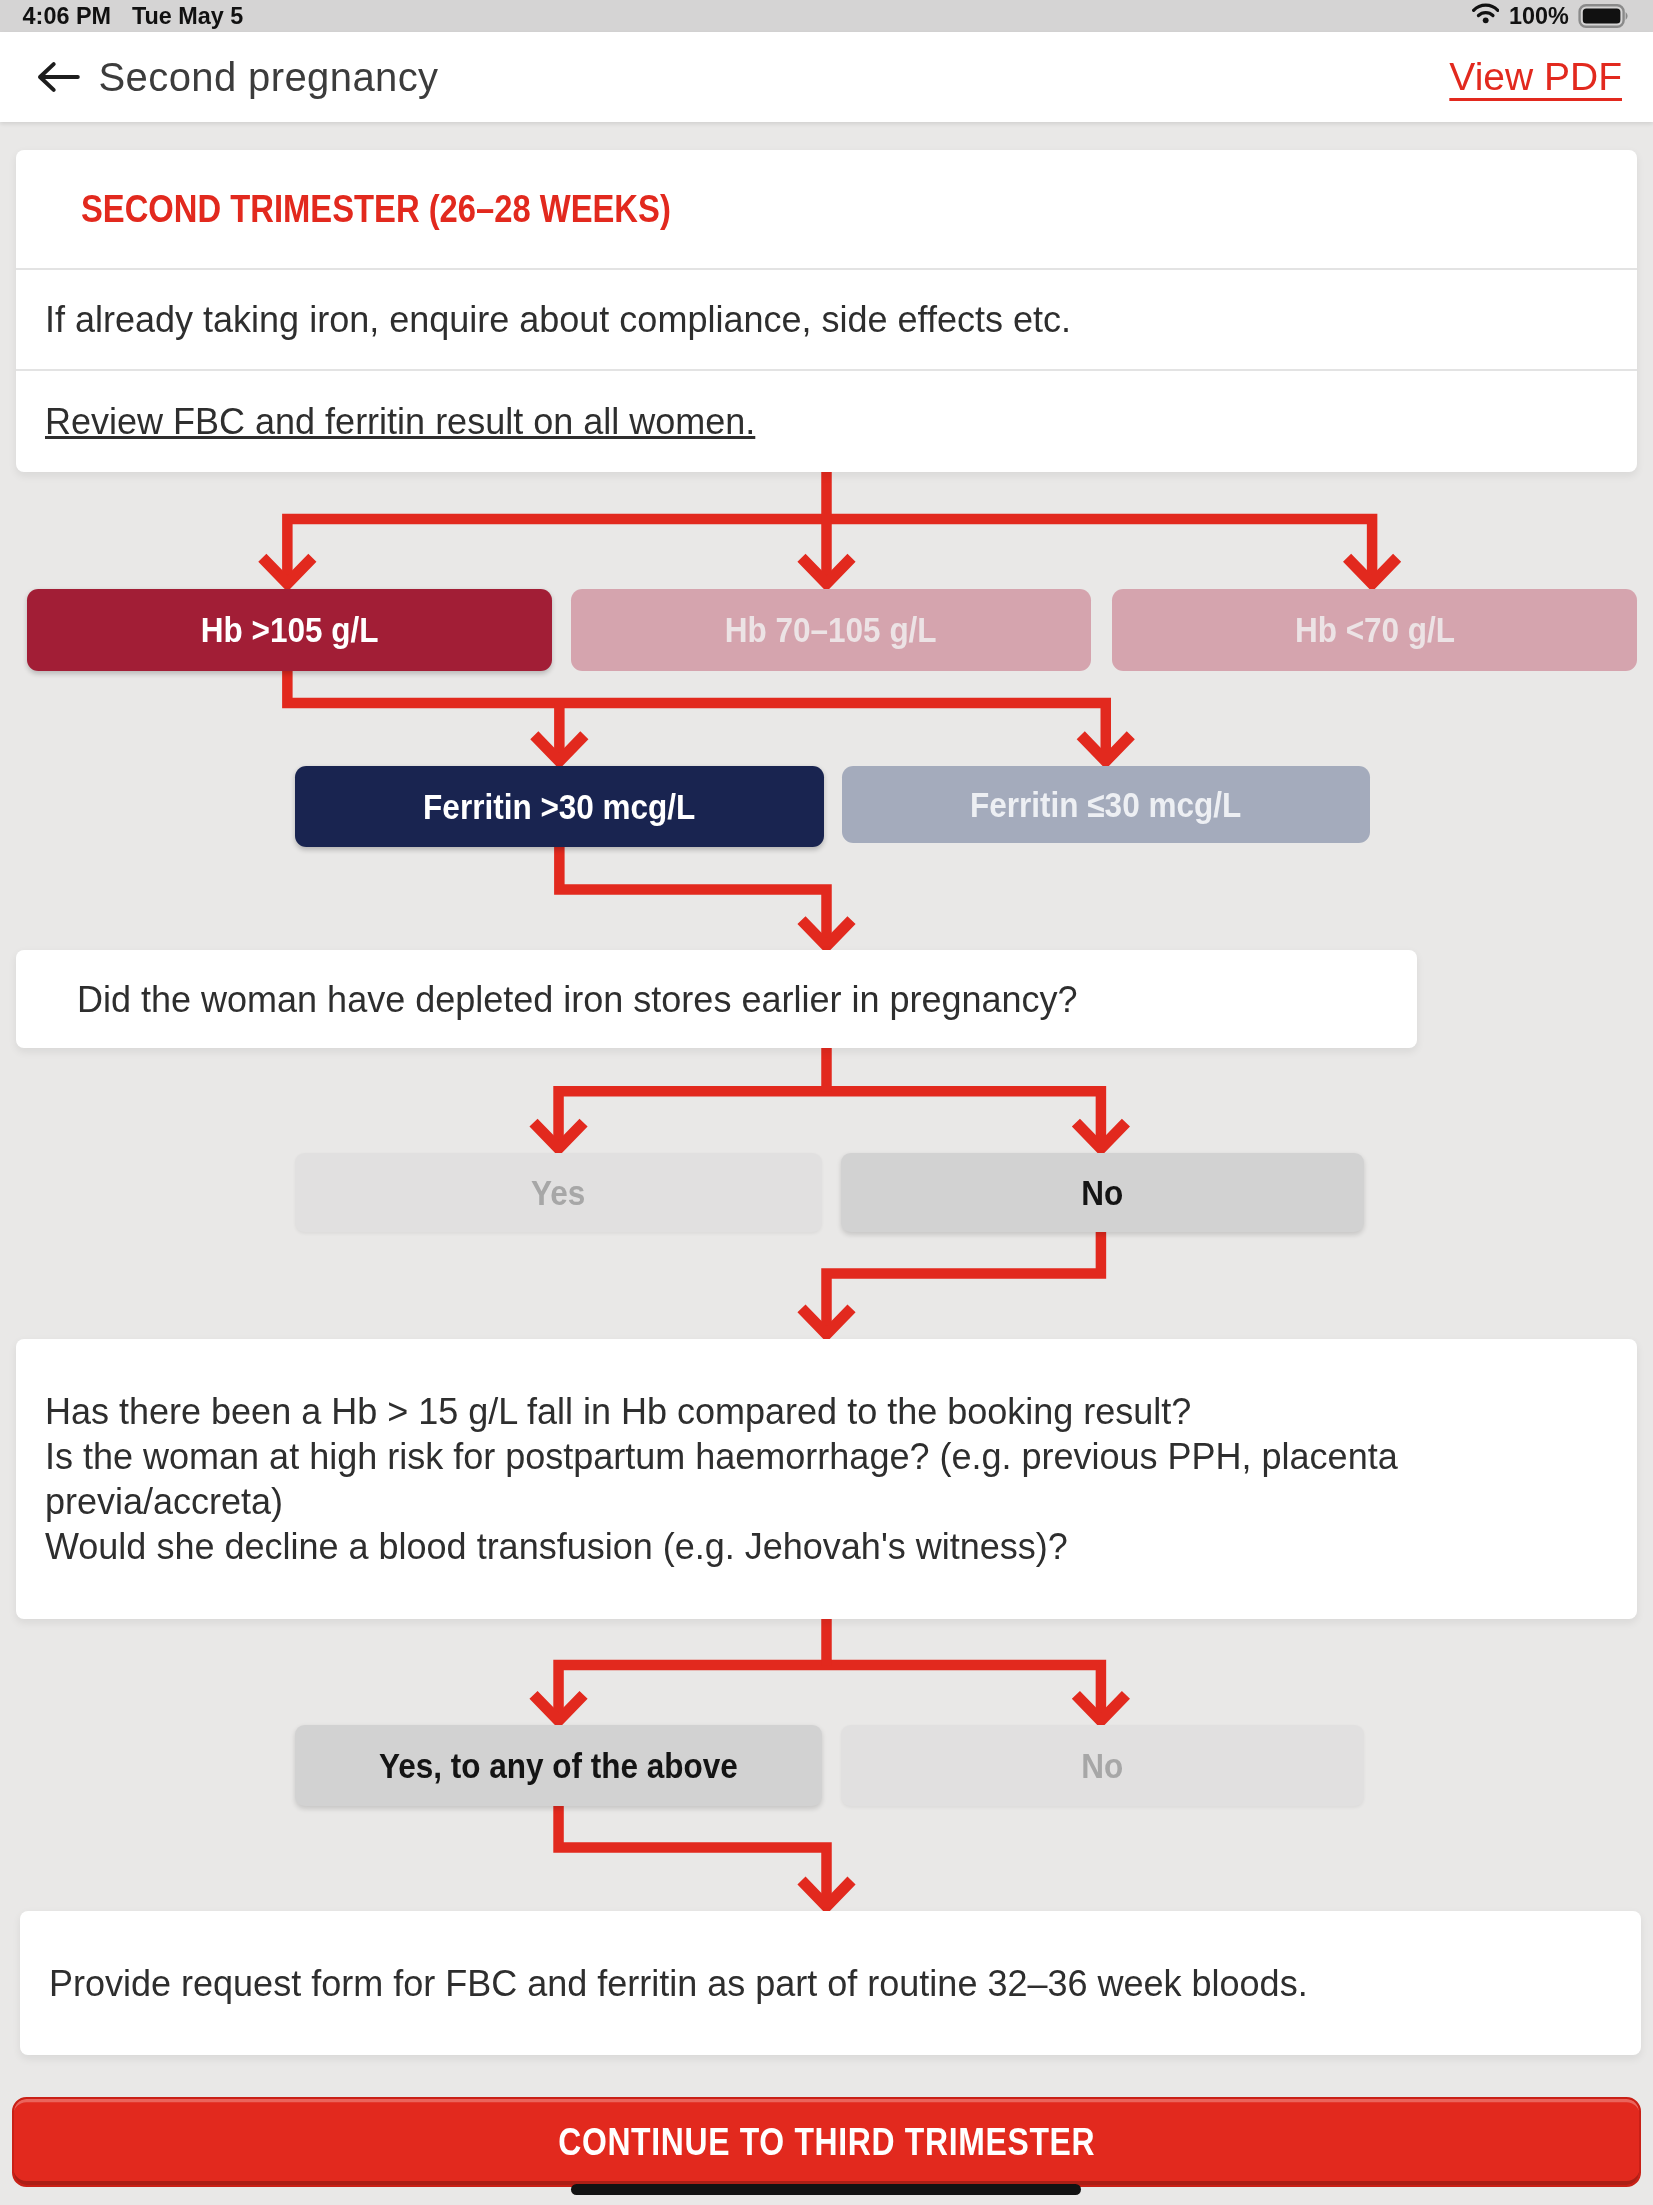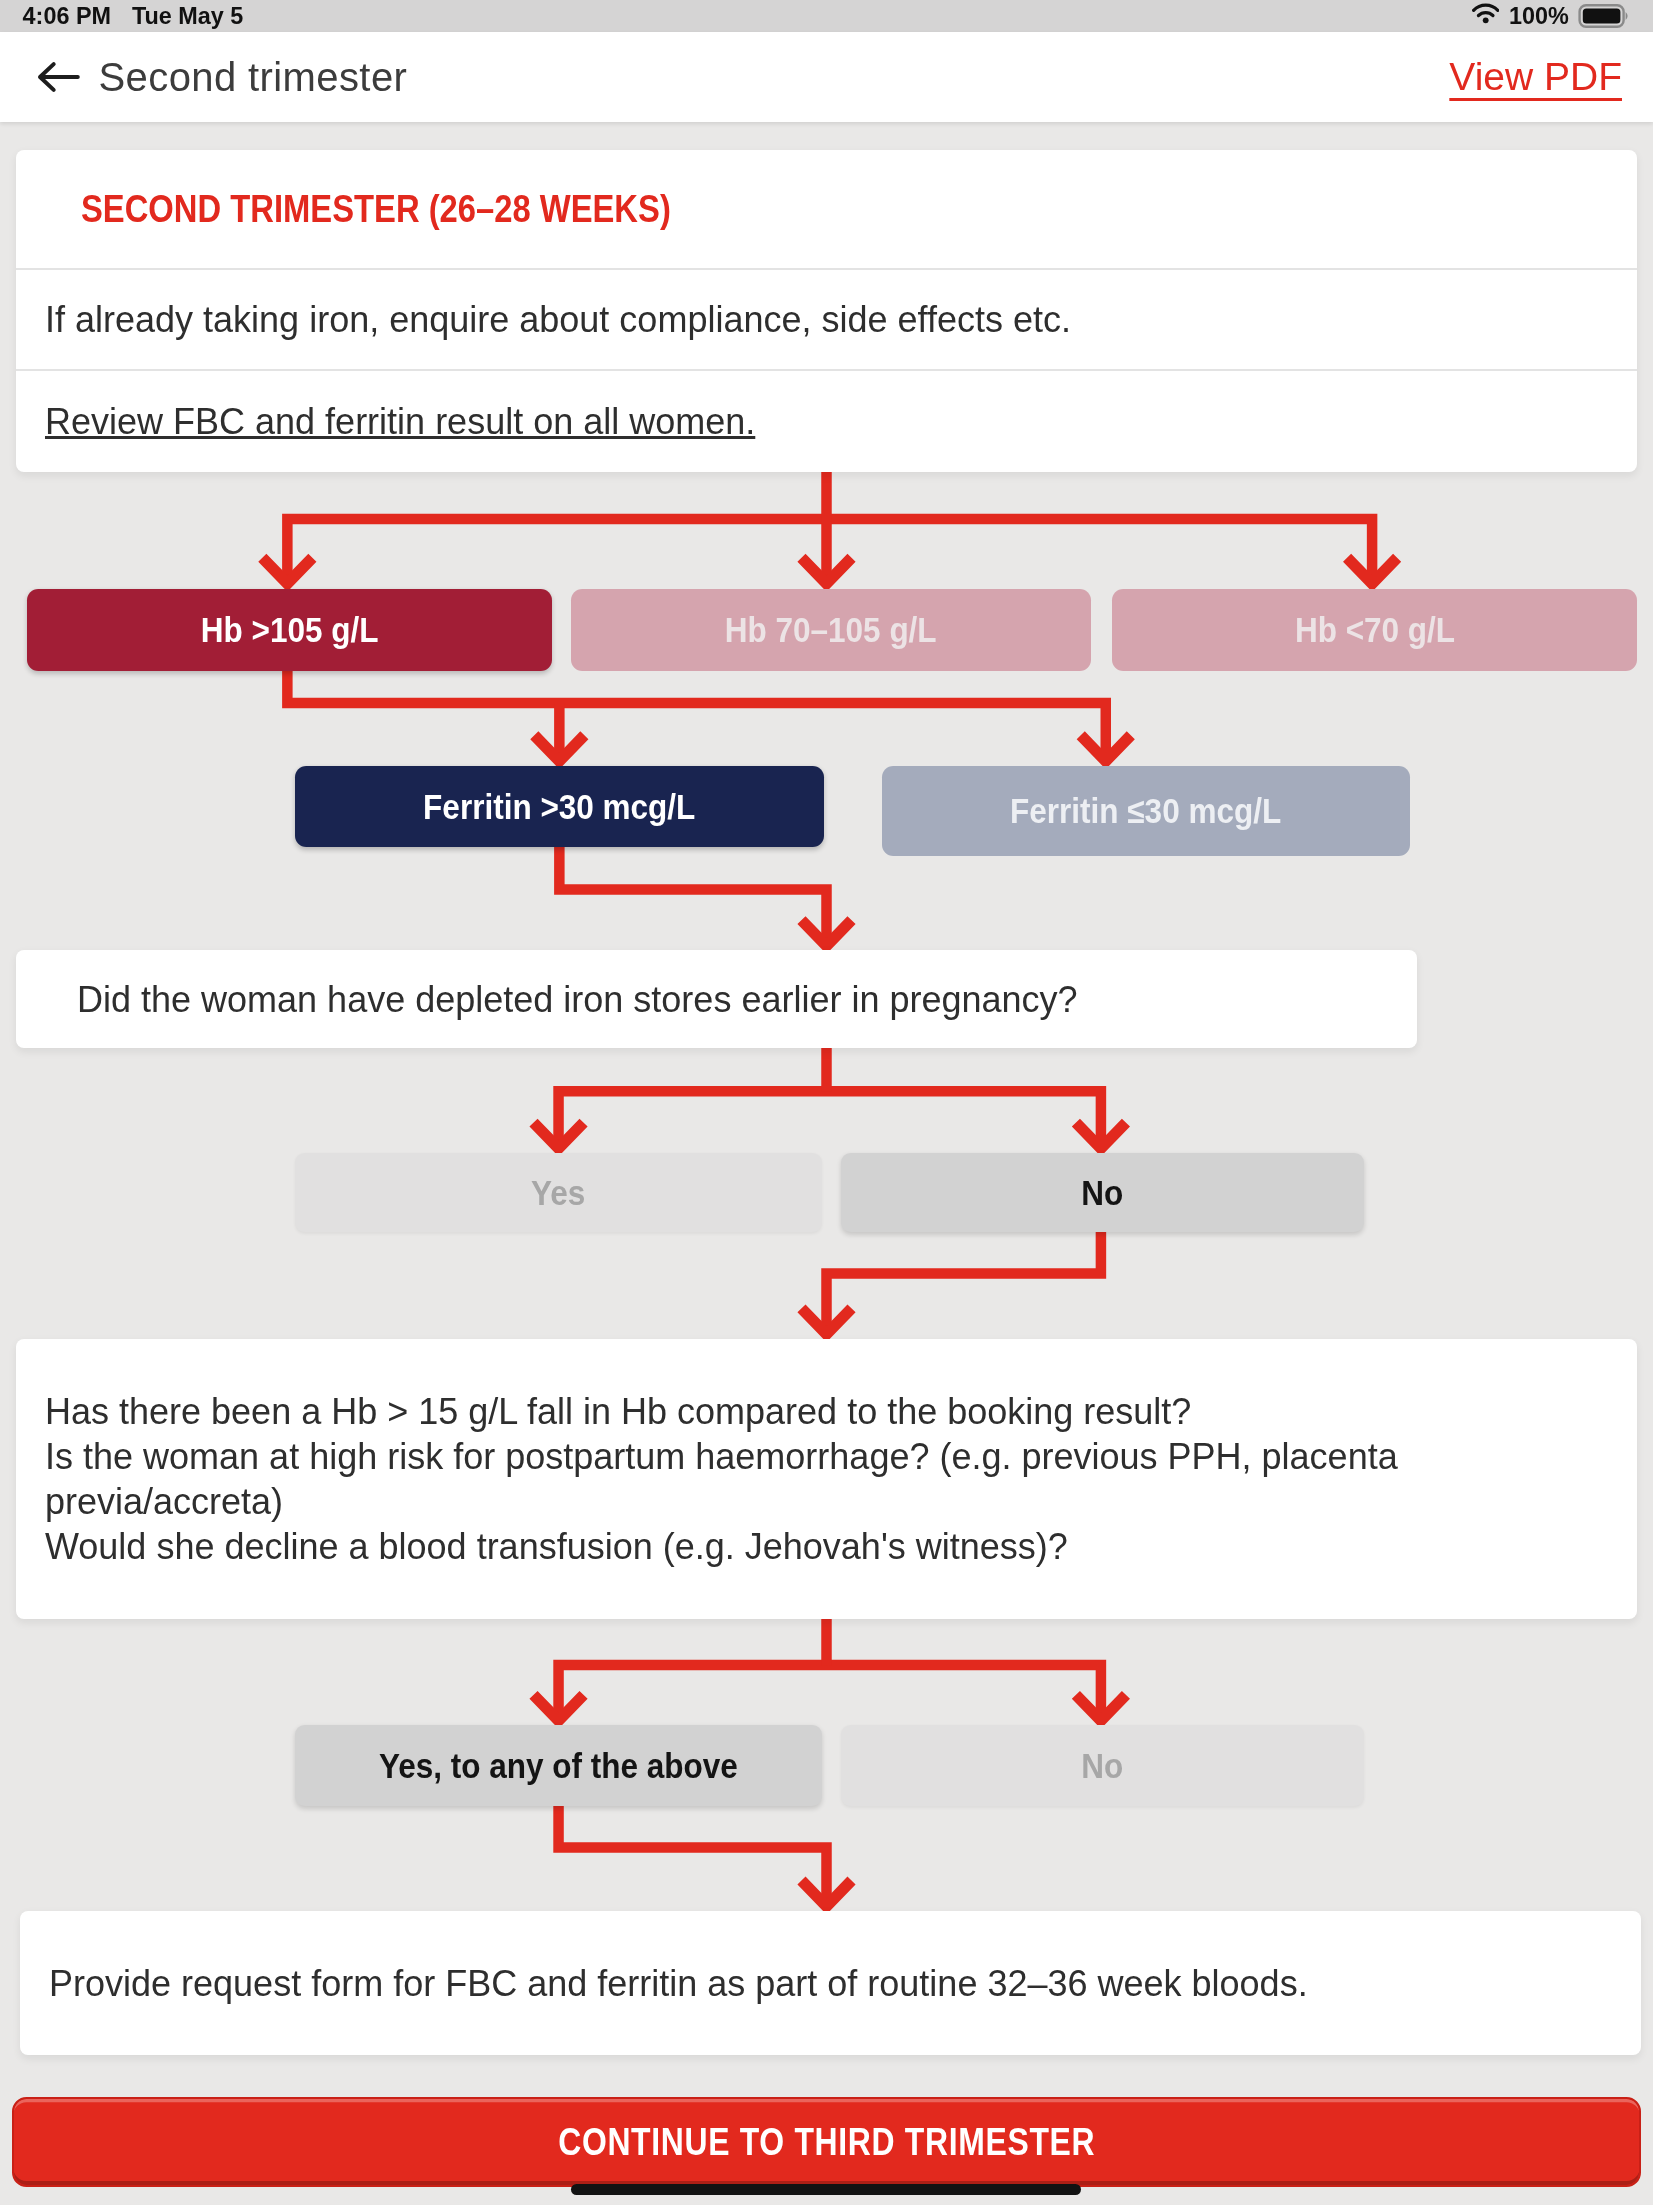--- a/index.html
+++ b/index.html
@@ -86,21 +86,21 @@
       </span>
     </div>
   </div>
 
   <div class="nav-bar">
     <div class="back-btn">
       <svg width="45" height="36" viewBox="0 0 56 44">
         <path d="M52 22 H6 M22 6 L5 22 L22 38" fill="none" stroke="#1d1d1d" stroke-width="5" stroke-linecap="round" stroke-linejoin="round"></path>
       </svg>
     </div>
-    <span class="nav-title">Second trimester</span>
+    <span class="nav-title">Second pregnancy</span>
     <span class="view-pdf">View PDF</span>
   </div>
 
   <div class="flow">
 
     <svg class="connectors" viewBox="0 0 2048 2732" xmlns="http://www.w3.org/2000/svg">
 
       <path d="M356 723 L356 643 L1700 643 L1700 723"></path>
       <path d="M1024 583 L1024 723"></path>
       <path class="head" d="M325 691 L356 723 L387 691"></path>
@@ -148,21 +148,21 @@
     <div class="fbtn pink" style="left:571px;top:466px;width:520px;height:82px;">
       <span class="lbl">Hb 70–105 g/L</span>
     </div>
     <div class="fbtn pink" style="left:1112px;top:466px;width:525px;height:82px;">
       <span class="lbl">Hb &lt;70 g/L</span>
     </div>
 
     <div class="fbtn navy" style="left:295px;top:643px;width:529px;height:81px;">
       <span class="lbl">Ferritin &gt;30 mcg/L</span>
     </div>
-    <div class="fbtn slate" style="left:842px;top:643px;width:528px;height:90px;margin-left:40px;">
+    <div class="fbtn slate" style="left:842px;top:643px;width:528px;height:77px;">
       <span class="lbl">Ferritin ≤30 mcg/L</span>
     </div>
 
     <div class="card" style="left:16px;top:827px;width:1401px;height:98px;padding-left:32px;">
       <div class="row body-text" style="height:98px;">Did the woman have depleted iron stores earlier in pregnancy?</div>
     </div>
 
     <div class="fbtn gray-off" style="left:295px;top:1030px;width:527px;height:79px;border-radius:9.7px;">
       <span class="lbl">Yes</span>
     </div>

